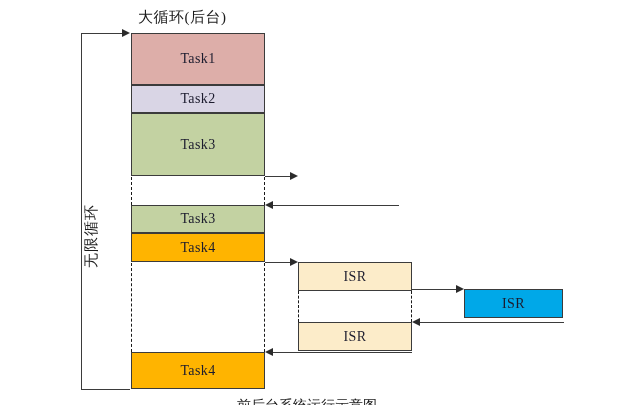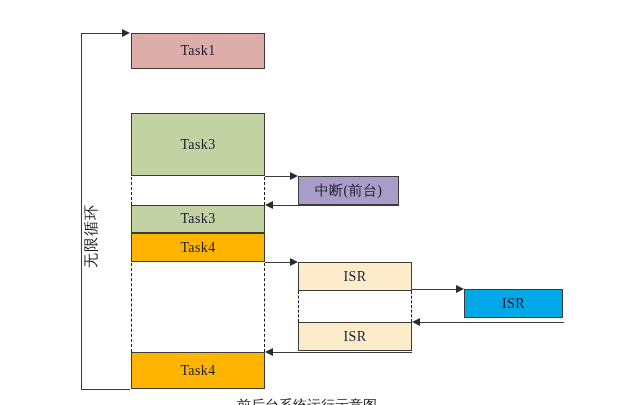--- a/index.html
+++ b/index.html
@@ -88,48 +88,49 @@
     white-space: nowrap;
     overflow: hidden;
     height: 8px;
   }
 </style>
 </head>
 <body>
 
 <div id="canvas">
 
+  <div class="label" style="left:138px; top:8px;">大循环(后台)</div>
 
 
   <div class="hline" style="left:81px; top:33px; width:44px;"></div>
   <div class="arrow-r" style="left:122px; top:28.5px;"></div>
 
   <div class="vline" style="left:81px; top:33px; height:357px;"></div>
 
   <div class="hline" style="left:81px; top:389px; width:49px;"></div>
 
   <div class="vert-label" style="left:82px; top:268px;">无限循环</div>
 
-  <div class="box" style="left:131px; top:33px; width:134px; height:36px; background:#ddaea9;">Task1</div>
+  <div class="box" style="left:131px; top:33px; width:134px; height:52px; background:#ddaea9;">Task1</div>
 
+  <div class="box" style="left:131px; top:85px; width:134px; height:28px; background:#d9d5e5;">Task2</div>
 
   <div class="box" style="left:131px; top:113px; width:134px; height:63px; background:#c3d2a2;">Task3</div>
 
   <div class="box" style="left:131px; top:205px; width:134px; height:28px; background:#c3d2a2;">Task3</div>
 
   <div class="box" style="left:131px; top:233px; width:134px; height:29px; background:#ffb400;">Task4</div>
 
   <div class="box" style="left:131px; top:352px; width:134px; height:37px; background:#ffb400;">Task4</div>
 
   <div class="vdash" style="left:131px; top:177px; height:28px;"></div>
   <div class="vdash" style="left:264px; top:177px; height:28px;"></div>
   <div class="vdash" style="left:131px; top:263px; height:89px;"></div>
   <div class="vdash" style="left:264px; top:263px; height:89px;"></div>
 
-  <div class="box" style="left:298px; top:176px; width:101px; height:29px; background:#a99cc8;">中断(前台)</div>
 
   <div class="box" style="left:298px; top:262px; width:114px; height:29px; background:#fcecc9;">ISR</div>
 
   <div class="box" style="left:298px; top:322px; width:114px; height:29px; background:#fcecc9;">ISR</div>
 
   <div class="vdash" style="left:298px; top:291px; height:31px;"></div>
   <div class="vdash" style="left:411px; top:291px; height:31px;"></div>
 
   <div class="box" style="left:464px; top:289px; width:99px; height:29px; background:#00a8e8;">ISR</div>
 

